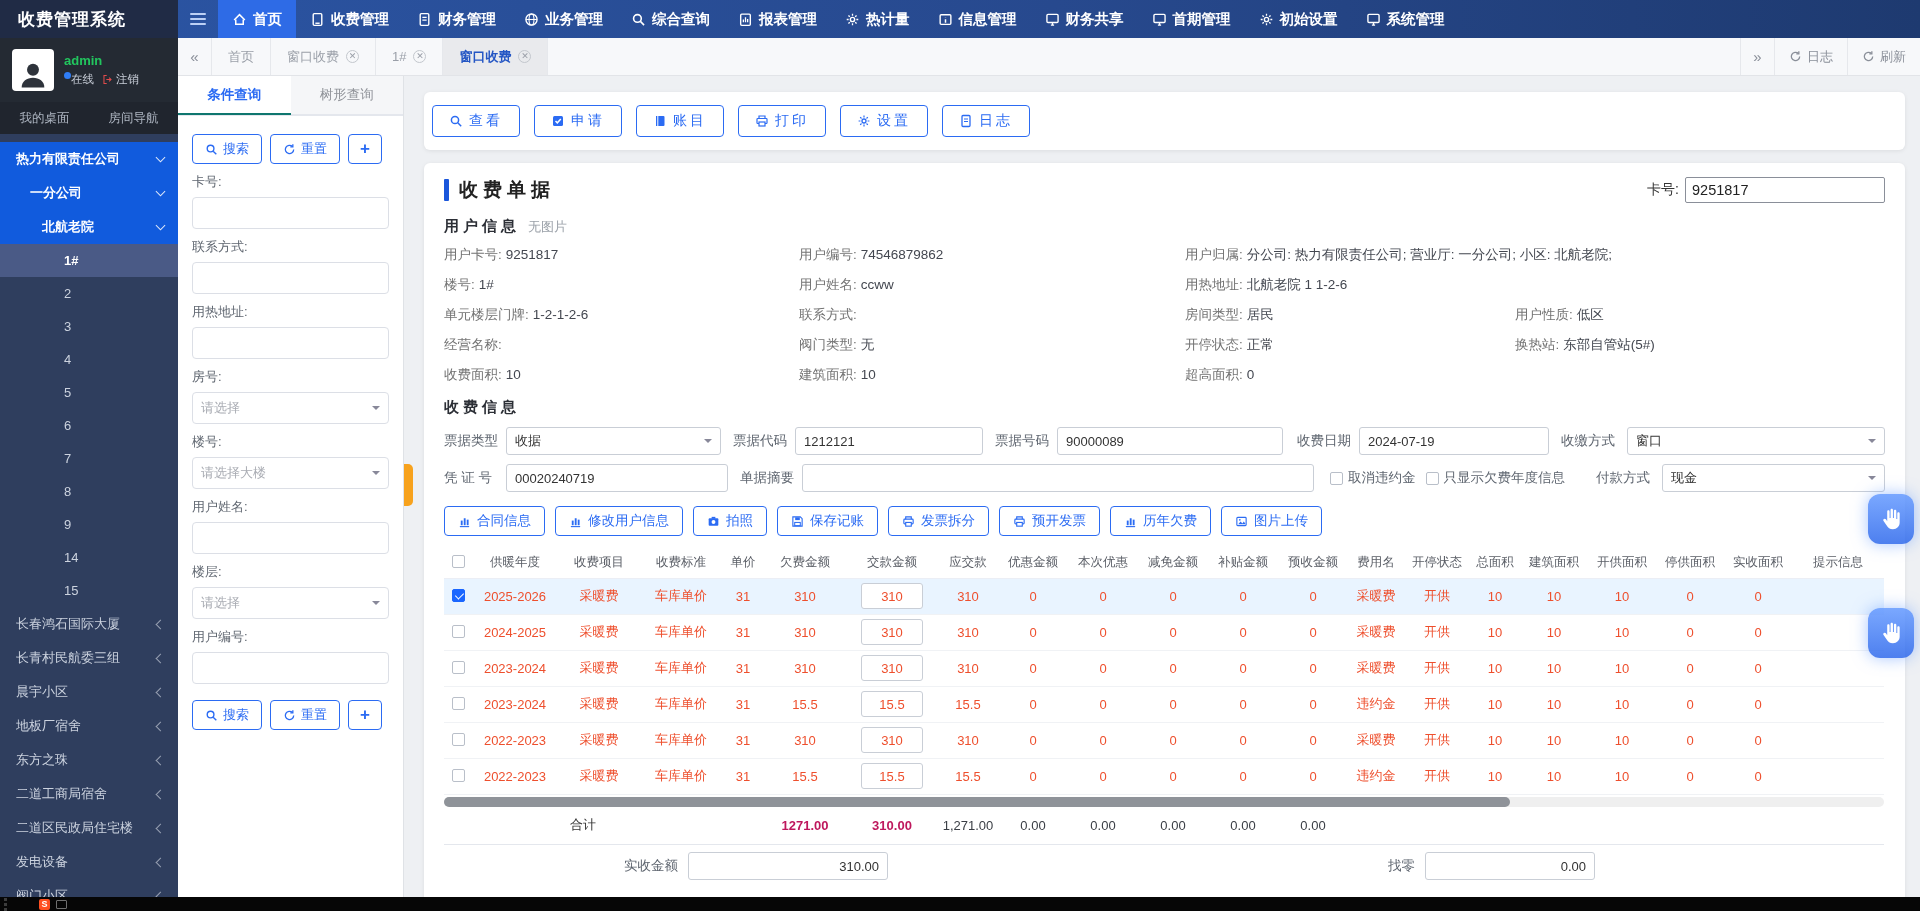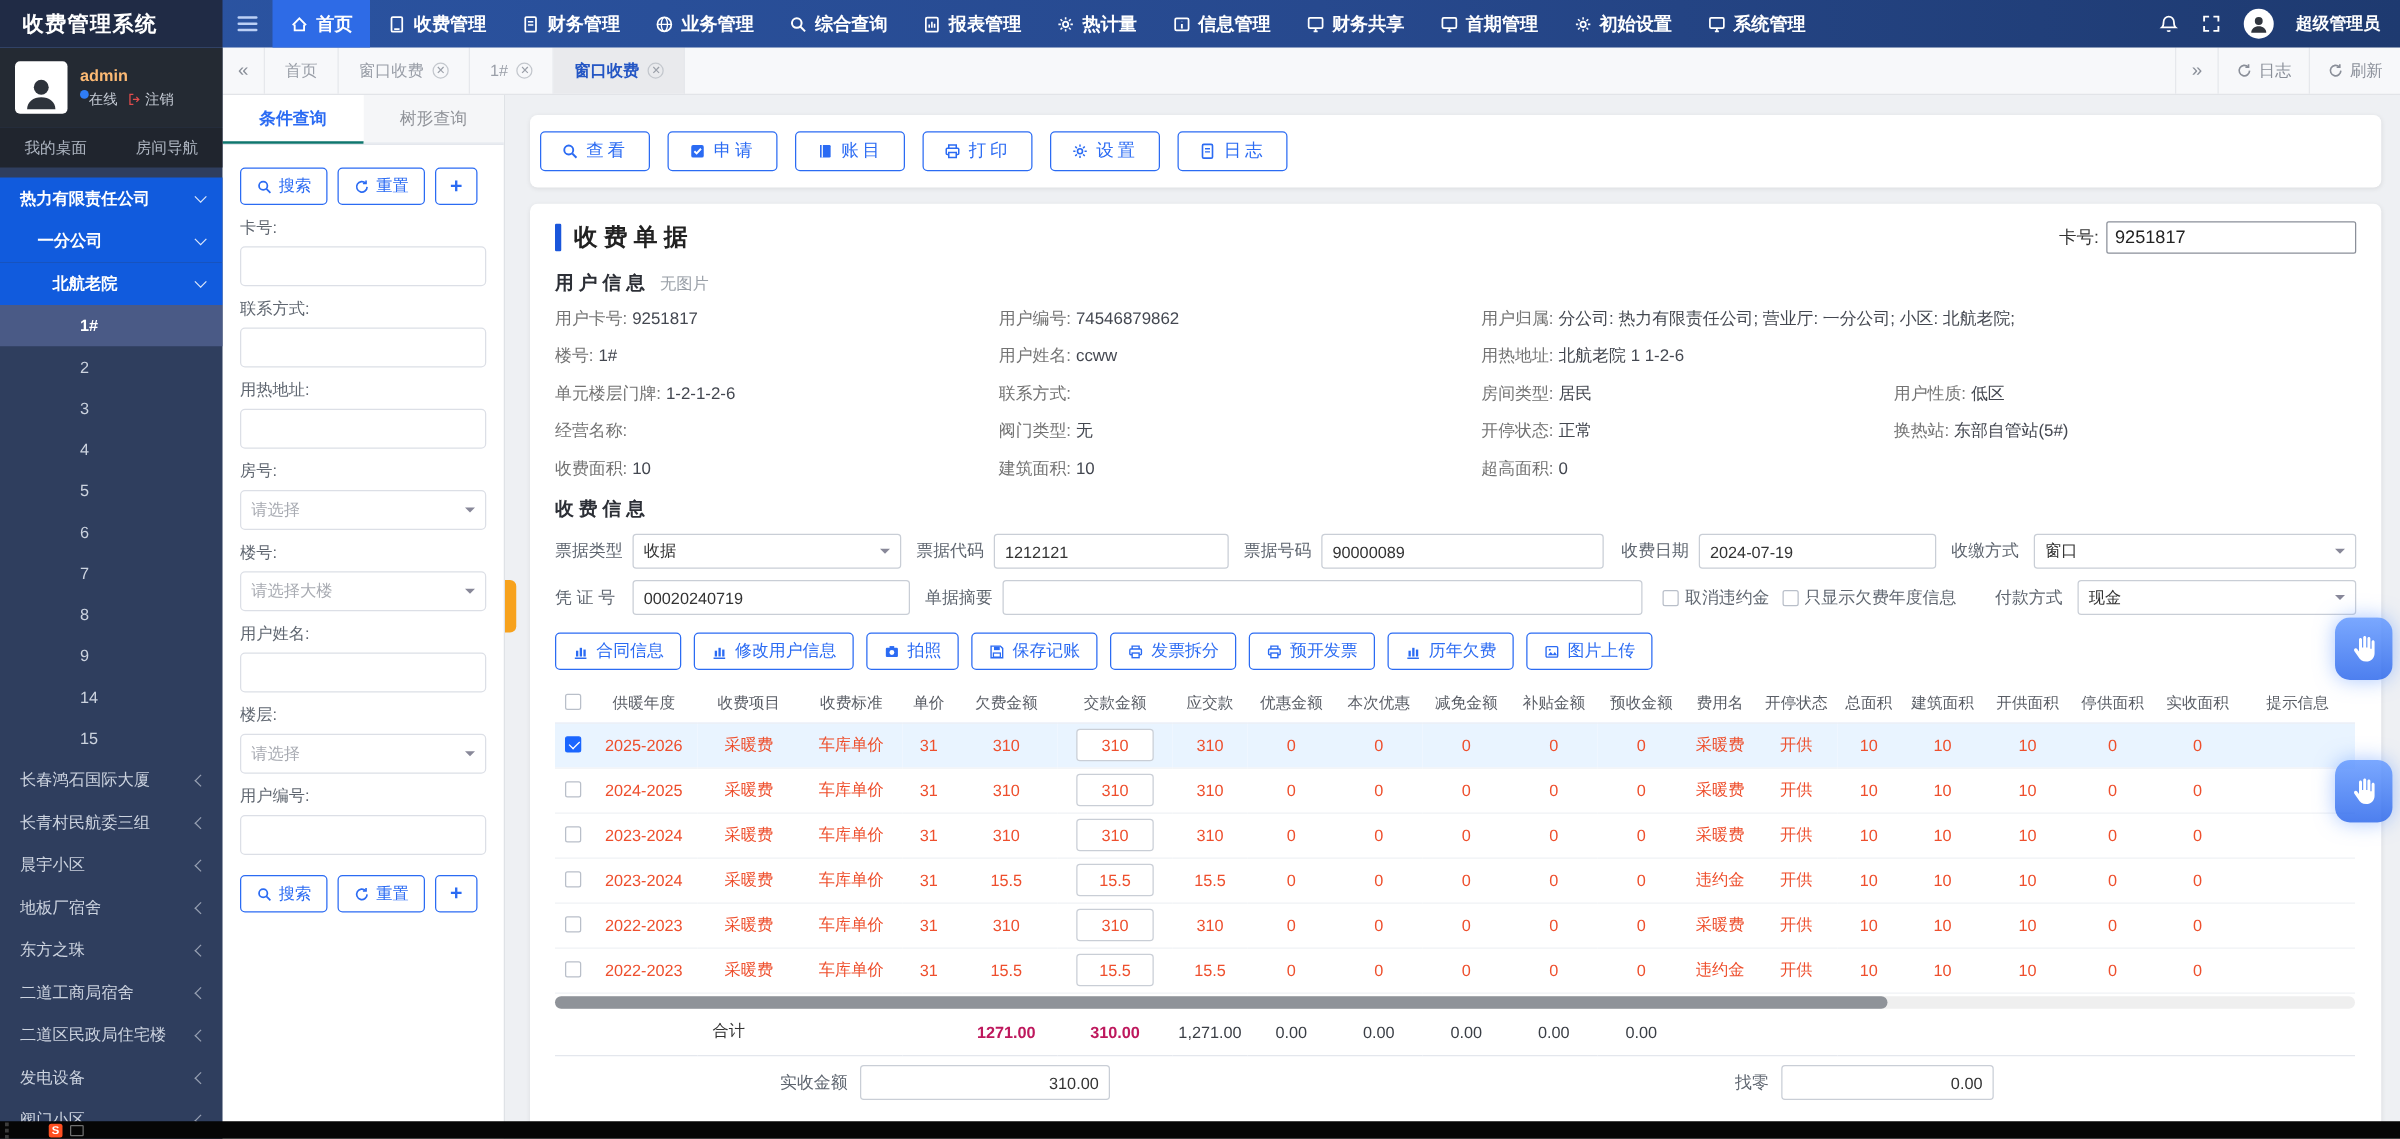--- a/index.html
+++ b/index.html
@@ -28,21 +28,21 @@
 .tab .close{width:13px;height:13px;border-radius:50%;border:1px solid #c3c7cd;color:#9a9fa8;font-size:9px;line-height:11px;text-align:center;display:none}
 .tab.closable .close{display:block}
 .tabbar-right{margin-left:auto;display:flex;align-items:stretch}
 .tb-btn{display:flex;align-items:center;gap:5px;padding:0 14px;font-size:13px;color:#8a8f99;border-left:1px solid #e6e8ec;cursor:pointer}
 .tb-btn .icon{width:13px;height:13px}
 
 .sidebar{position:absolute;left:0;top:38px;bottom:0;width:178px;background:#2f3e5e;z-index:15}
 .side-user{height:64px;background:#242a33;display:flex;align-items:center;padding:0 12px;gap:10px}
 .side-avatar{width:42px;height:42px;border-radius:4px;background:#fff;display:flex;align-items:flex-end;justify-content:center;overflow:hidden}
 .side-avatar .icon{width:34px;height:34px;color:#2e333b}
-.su-name{color:#fdba74;font-size:13px;font-weight:bold;margin-bottom:4px}
+.su-name{color:#22c55e;font-size:13px;font-weight:bold;margin-bottom:4px}
 .su-row{display:flex;gap:0;font-size:11.5px;color:#c6ccd6}
 .dot{width:7px;height:7px;border-radius:50%;background:#2f7df6;display:inline-block}
 .logout{display:flex;align-items:center;gap:3px;margin-left:8px;cursor:pointer}
 .logout .icon{width:11px;height:11px;color:#e24c4c}
 .side-tabs{height:32px;background:#20252e;display:flex}
 .side-tab{flex:1;display:flex;align-items:center;justify-content:center;font-size:12.5px;color:#aeb6c2;cursor:pointer}
 .tree{margin-top:8px}
 .tree-item{position:relative;display:flex;align-items:center;font-size:13px;color:#ccd3df;cursor:pointer}
 .tree-item.group-open{height:34px;background:#115bdd;color:#fff;font-weight:bold}
 .tree-item.group-closed{height:34px}
@@ -256,42 +256,20 @@
       <div class="nav-item">
         <span class="icon">
           <svg viewBox="0 0 14 14">
             <rect x="1.8" y="2.2" width="10.4" height="7.6" rx="1" fill="none" stroke="currentColor" stroke-width="1.3"></rect>
             <path d="M5.5 12.2h3M7 9.8v2.4" stroke="currentColor" stroke-width="1.3"></path>
           </svg>
         </span>
         <span>系统管理</span>
       </div>
     </div>
-  <div class="nav-right">
-    <span class="icon">
-        <svg viewBox="0 0 14 14">
-          <path d="M7 2a3.6 3.6 0 0 0-3.6 3.6c0 3-1.2 4-1.2 4h9.6s-1.2-1-1.2-4A3.6 3.6 0 0 0 7 2z" fill="none" stroke="currentColor" stroke-width="1.2"></path>
-          <path d="M6 11.6a1.1 1.1 0 0 0 2 0" fill="none" stroke="currentColor" stroke-width="1.2"></path>
-        </svg>
-      </span>
-    <span class="icon">
-        <svg viewBox="0 0 14 14">
-          <path d="M5.5 2H2v3.5M8.5 2H12v3.5M5.5 12H2V8.5M8.5 12H12V8.5" fill="none" stroke="currentColor" stroke-width="1.3"></path>
-        </svg>
-      </span>
-    <span class="nav-avatar">
-        <span class="icon">
-          <svg viewBox="0 0 24 24">
-            <circle cx="12" cy="9" r="4.2" fill="currentColor"></circle>
-            <path d="M4 21.5c0-4.2 3.6-6.8 8-6.8s8 2.6 8 6.8z" fill="currentColor"></path>
-          </svg>
-        </span>
-      </span>
-    <span class="nav-role">超级管理员</span>
-  </div>
 </div>
 
 <div class="tabbar">
   <div class="tab-arrow">«</div>
   <div style="display:flex">
 
       <div class="tab">
         <span>首页</span>
 
       </div>

